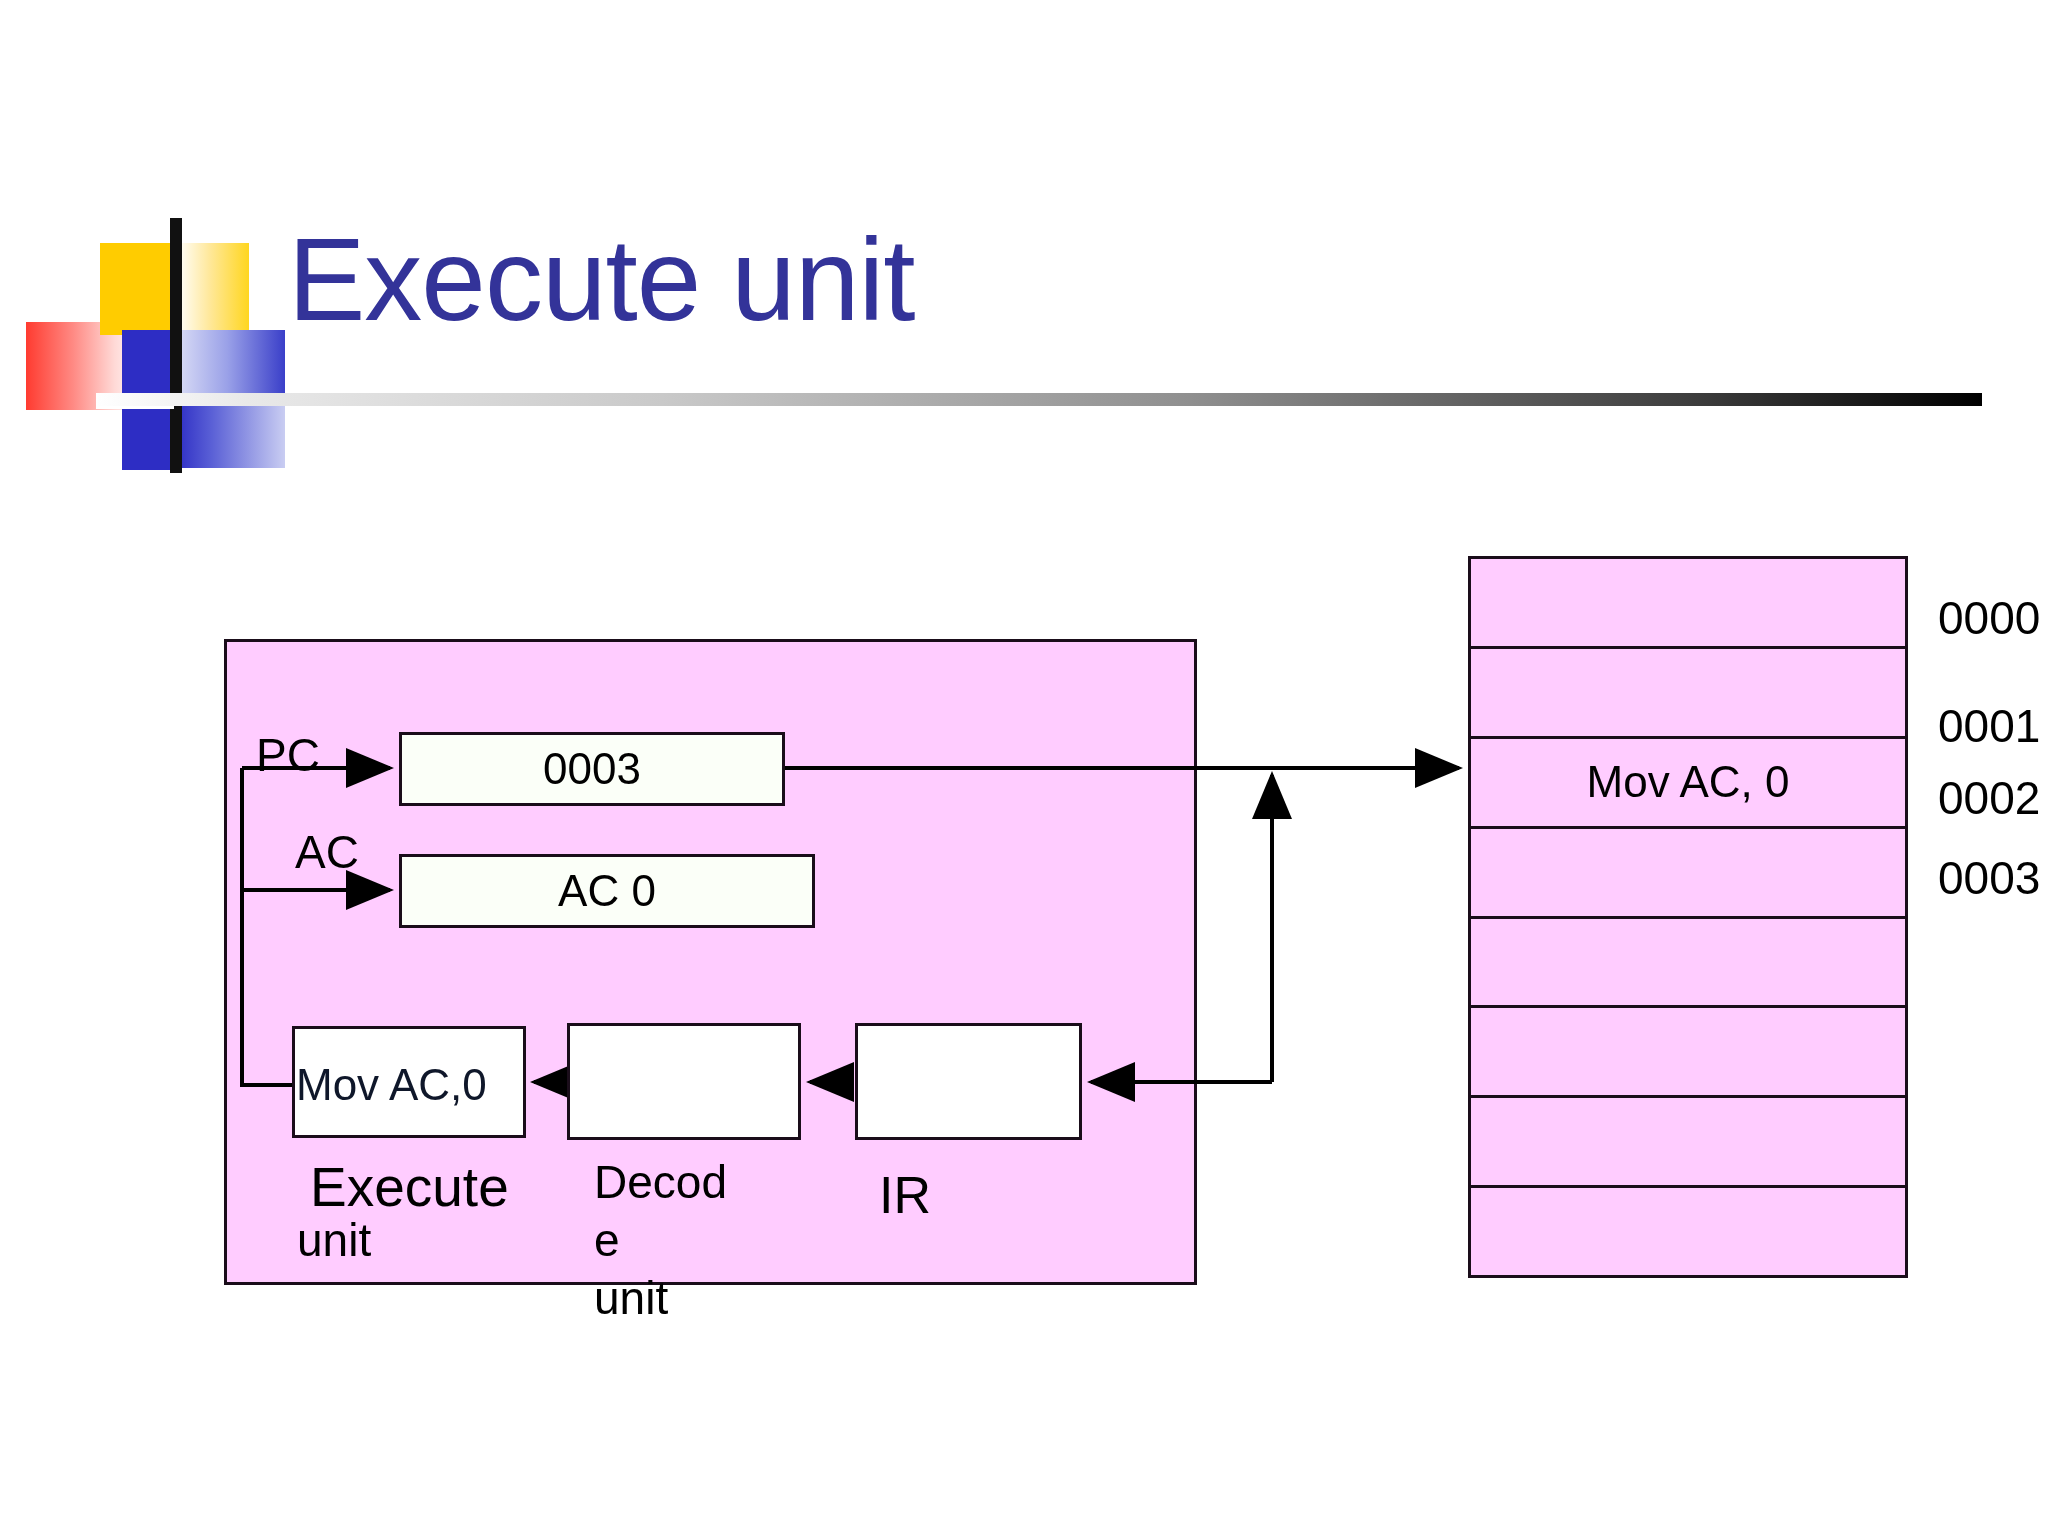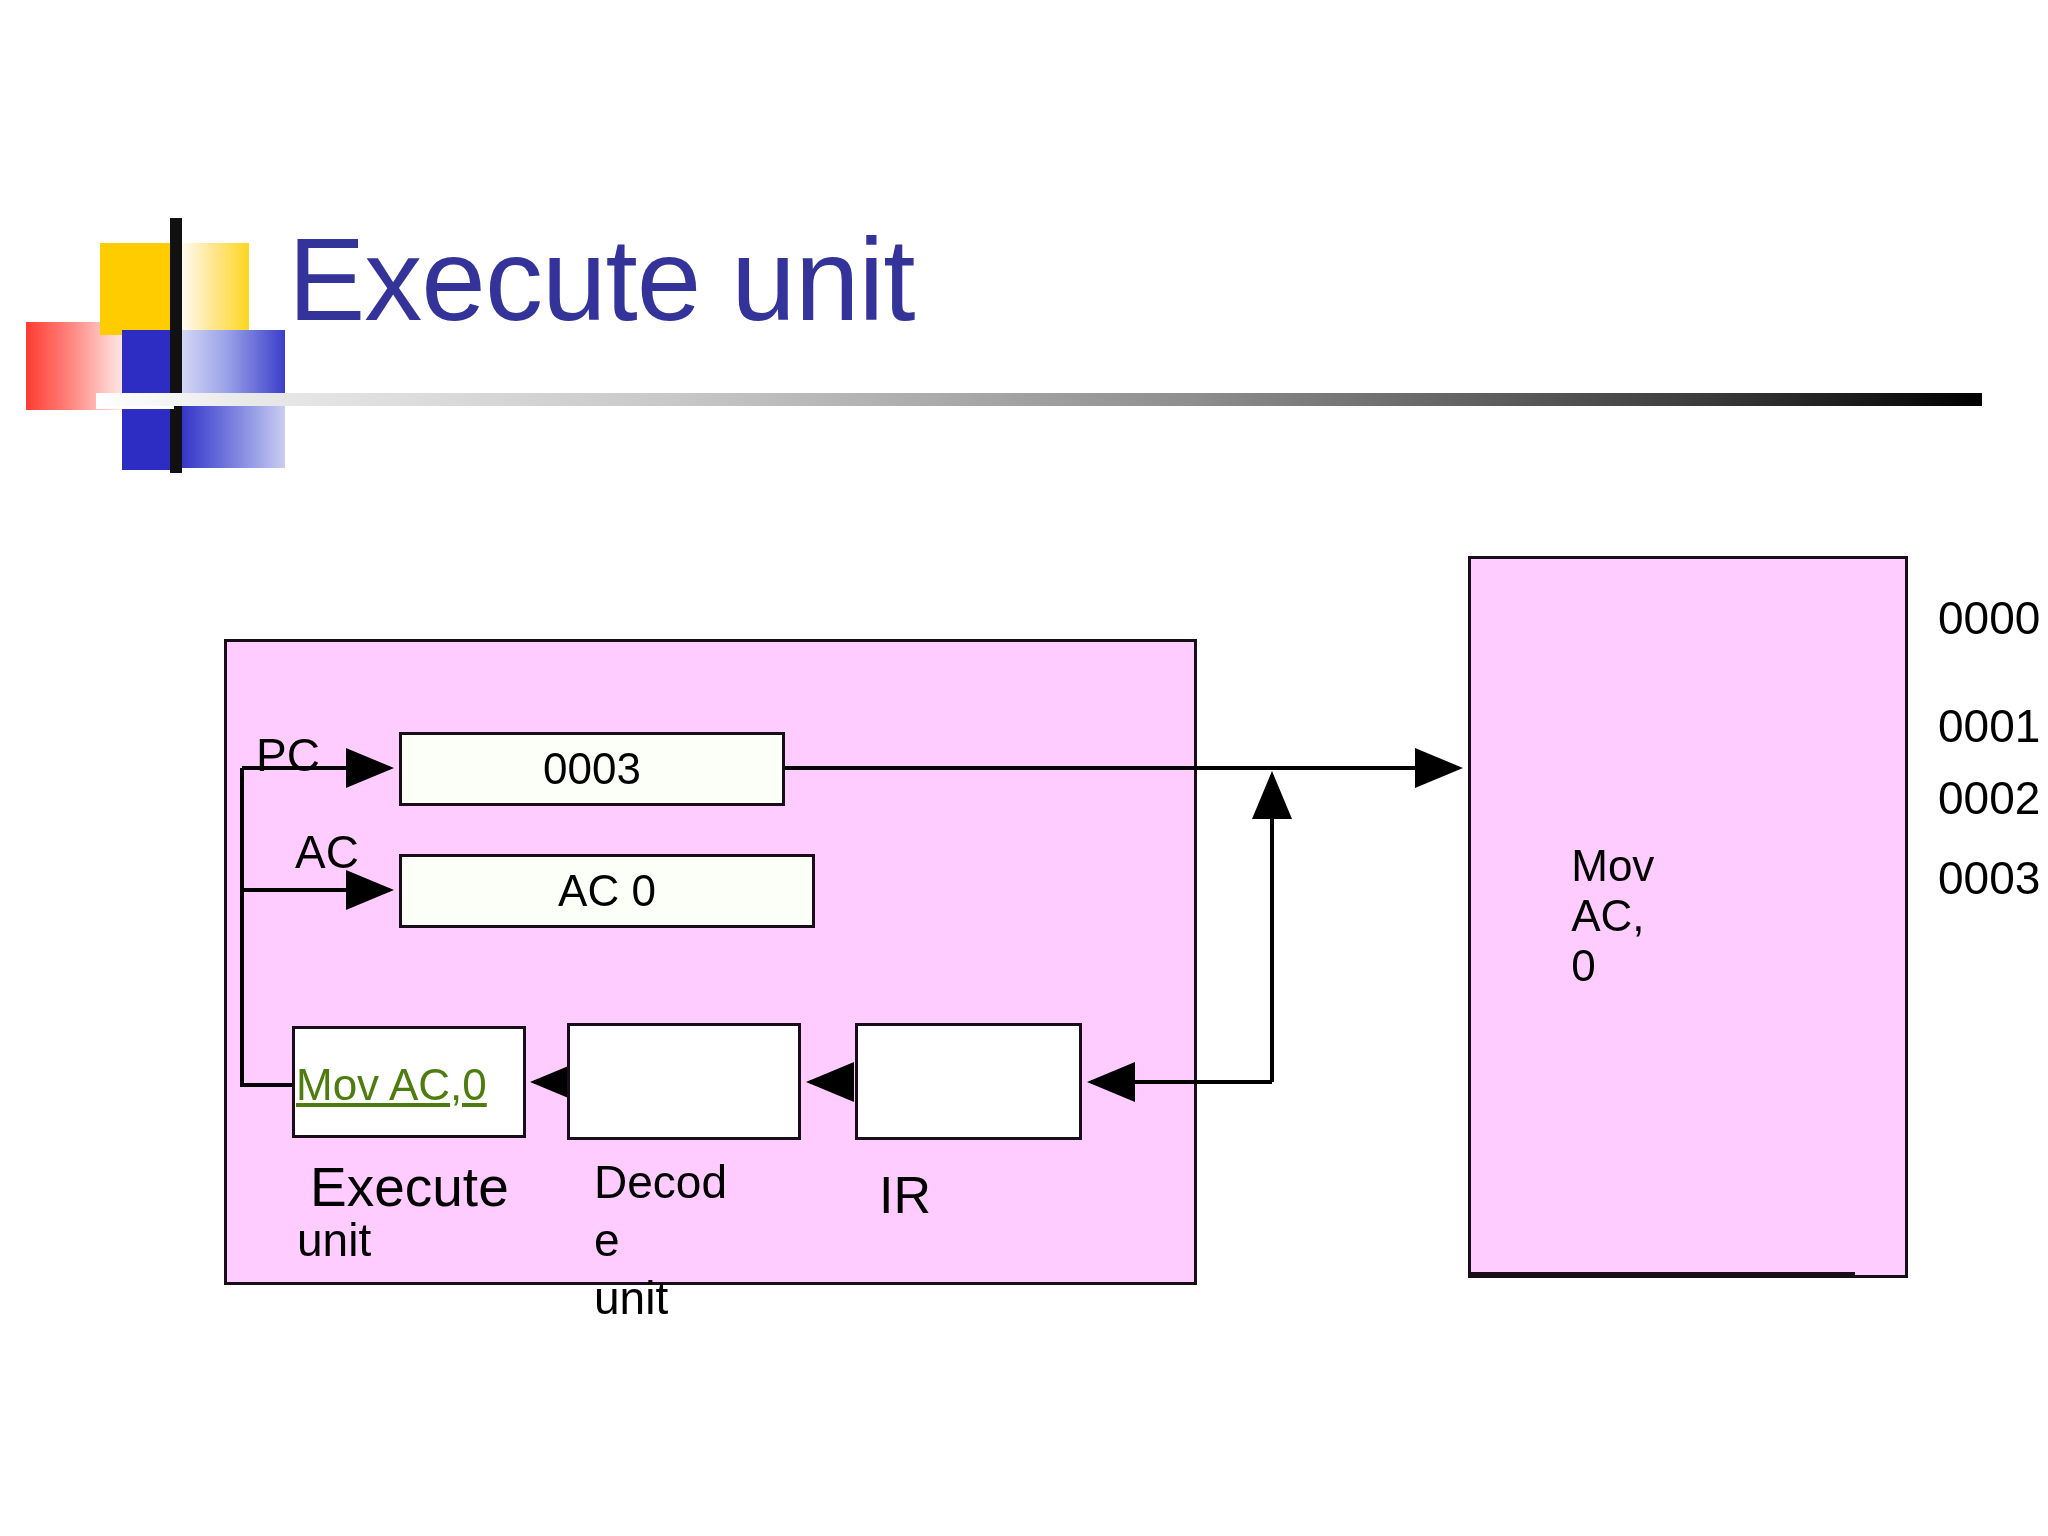--- a/index.html
+++ b/index.html
@@ -138,43 +138,42 @@
   }
   #exec-box   { left: 292px; top: 1026px; width: 234px; height: 112px; }
   #decode-box { left: 567px; top: 1023px; width: 234px; height: 117px; }
   #ir-box     { left: 855px; top: 1023px; width: 227px; height: 117px; }
 
   
   #exec-value {
     position: absolute;
     left: 296px; top: 1060px;
     font-size: 44px;
-    color: #4d7c0f;
-    white-space: nowrap;
-    text-decoration: underline;
+    color: #0f172a;
+    white-space: nowrap;
   }
 
   .lbl-pc    { left: 256px; top: 728px;  font-size: 46px; }
   .lbl-ac    { left: 272px; top: 825px;  font-size: 46px; margin-left: 23px; }
   .lbl-exec1 { left: 310px; top: 1155px; font-size: 55px; }
   .lbl-exec2 { left: 297px; top: 1213px; font-size: 46px; }
   .lbl-dec1  { left: 594px; top: 1155px; font-size: 46px; }
   .lbl-dec2  { left: 594px; top: 1213px; font-size: 46px; }
   .lbl-dec3  { left: 594px; top: 1271px; font-size: 46px; }
   .lbl-ir    { left: 851px; top: 1165px; font-size: 52px; margin-left: 28px; }
 
   
   #memory-table {
     position: absolute;
     left: 1468px; top: 556px;
     width: 440px; height: 722px;
     border: 3px solid #1a0d1a;
     box-sizing: border-box;
     display: flex;
-    flex-direction: row;
+    flex-direction: column;
   }
   .mem-row {
     flex: 1 1 0;
     background: #FFCCFF;
     border-bottom: 3px solid #1a0d1a;
     box-sizing: border-box;
     display: flex;
     align-items: center;
     justify-content: center;
     font-size: 44px;

